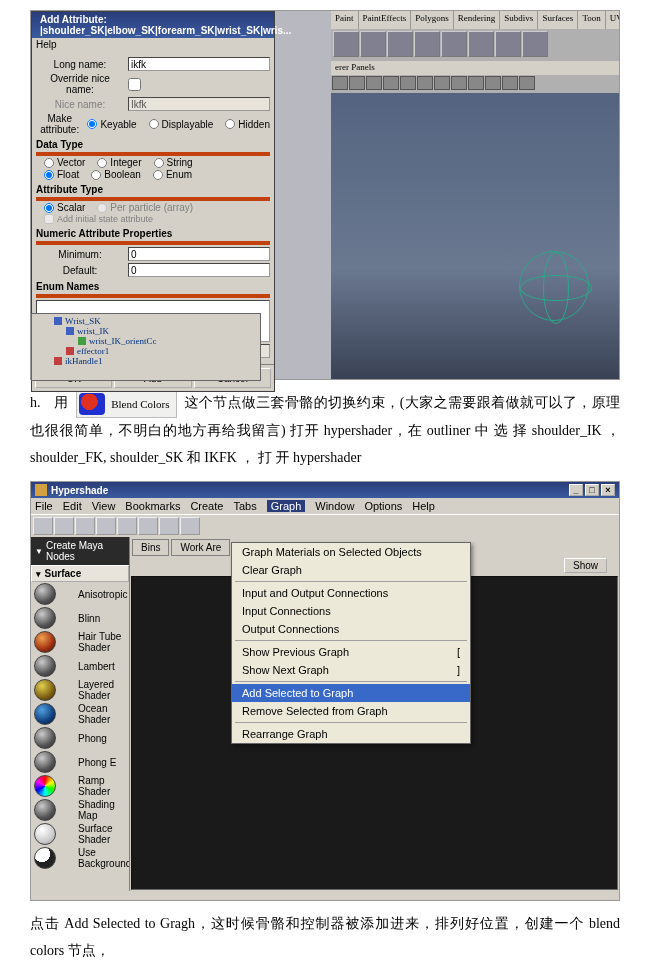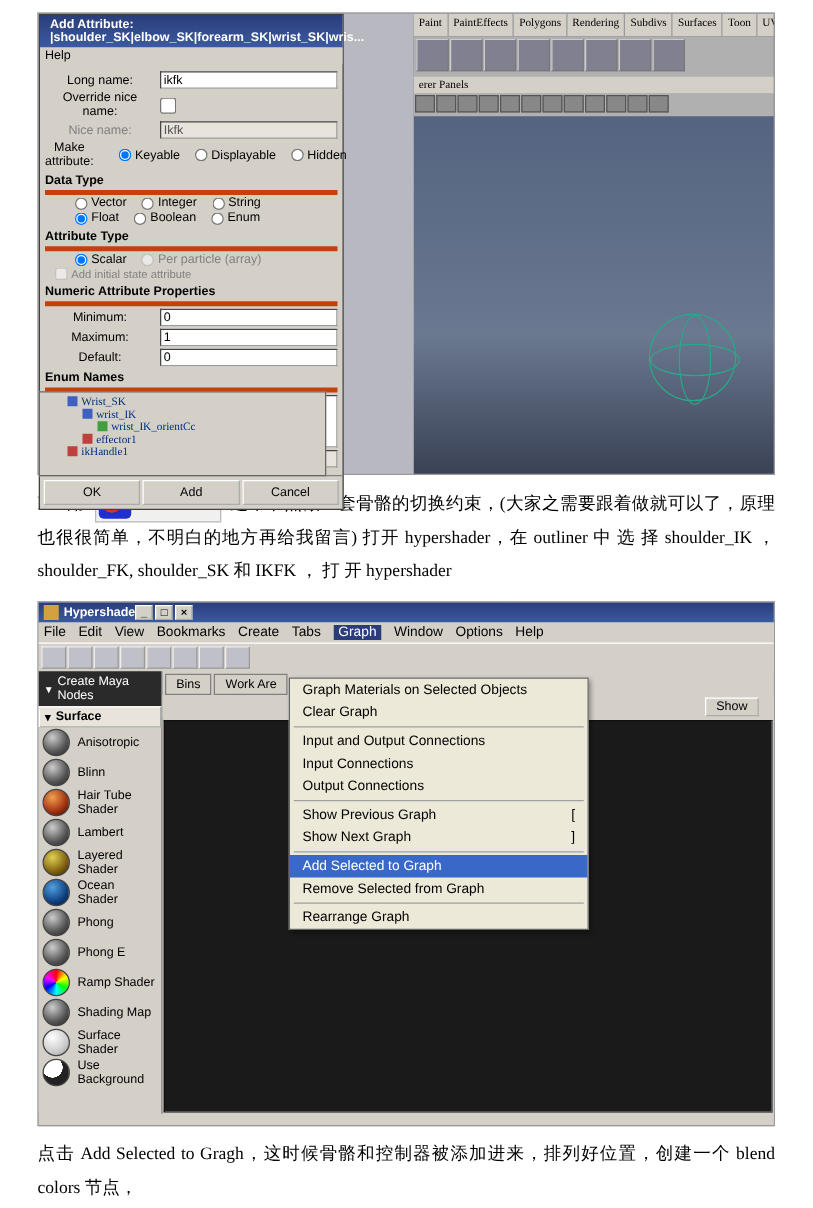--- a/index.html
+++ b/index.html
@@ -16,21 +16,21 @@
 .titlebar .winicon { width:12px; height:12px; background:#d4a040; margin-right:4px; }
 .helpbar { background:#d4d0c8; padding:1px 4px; font-size:10px; }
 .tabrow { display:flex; border-bottom:1px solid #808080; padding:2px 4px 0; gap:2px; }
 .tab { padding:2px 8px; border:1px solid #808080; border-bottom:none; background:#d4d0c8; font-size:10px; }
 .tab.active { background:#e8e4dc; }
 .dlgbody { padding:4px; }
 .formrow { display:flex; align-items:center; margin:2px 0; }
 .formrow .lbl { width:92px; text-align:center; padding-right:4px; font-size:10px; }
 .formrow input[type=text] { flex:1; height:14px; border:1px inset #999; font-size:10px; padding:0 2px; background:#fff; }
 .formrow input[type=text].dis { background:#e8e4dc; }
-.radrow { display:flex; gap:12px; margin:1px 16px; padding-left:8px; }
+.radrow { display:flex; gap:12px; margin:1px 0; padding-left:8px; }
 .radrow label { display:flex; align-items:center; gap:3px; font-size:10px; }
 .radrow input[type=radio]{ width:10px; height:10px; }
 .grouphead { font-weight:bold; font-size:10px; padding:2px 0; border-bottom:4px solid #c2410c; margin-top:2px;}
 .chklbl { font-size:9px; color:#808080; display:flex; align-items:center; gap:3px; padding-left:8px; }
 .chklbl input { width:10px; height:10px; }
 .enumbox { background:#fff; border:1px inset #999; height:42px; margin:2px 0; }
 .dlgbtns { display:flex; gap:2px; padding:3px; border-top:1px solid #808080; }
 .dlgbtns button { flex:1; height:20px; background:#d4d0c8; border:1px outset #fff; font-size:10px; }
 
 .outliner1 { position:absolute; left:0; top:302px; width:230px; height:68px; background:#d4d0c8; border:1px solid #666; font-family:Tahoma; font-size:9px; padding:2px; overflow:hidden;}
@@ -50,36 +50,36 @@
 .sphere { position:absolute; right:30px; top:240px; width:70px; height:70px; border:1px solid #2aa88a; border-radius:50%; }
 .sphere::before{content:"";position:absolute;width:24px;height:70px;left:23px;border:1px solid #2aa88a;border-radius:50%;}
 .sphere::after{content:"";position:absolute;height:24px;width:70px;top:23px;border:1px solid #2aa88a;border-radius:50%;}
 
 
 .iconref { display:inline-flex; align-items:center; vertical-align:middle; border:1px solid #bbb; padding:2px 6px 2px 2px; background:#f0f0ee; margin:0 4px; font-family:Tahoma; font-size:11px; gap:6px;}
 .iconref .swirl { width:26px; height:22px; background:radial-gradient(circle at 40% 40%,#e03020 0 40%,#2030d0 41% 100%); border-radius:4px; }
 
 
 .hs-win { position:absolute; left:0; top:0; right:0; bottom:0; background:#d4d0c8; font-family:Tahoma,Arial; font-size:10px; }
-.hs-title { background:linear-gradient(#2a3d7a,#3b5aa0); color:#fff; padding:2px 4px; font-weight:bold; display:flex; align-items:center;}
+.hs-title { background:linear-gradient(#2a3d7a,#3b5aa0); color:#fff; padding:2px 4px; font-weight:bold; display:flex; justify-content:space-between; align-items:center;}
 .hs-title .wbtns { display:flex; gap:2px; }
 .hs-title .wbtns div{ width:14px; height:12px; background:#d4d0c8; border:1px outset #fff; color:#000; font-size:9px; text-align:center; line-height:10px;}
 .hs-menu { background:#d4d0c8; padding:2px 4px; display:flex; gap:10px; }
 .hs-menu span { font-size:11px; }
 .hs-menu .open { background:#2a3d7a; color:#fff; padding:0 4px; }
 .hs-toolbar { display:flex; gap:1px; padding:2px; background:#d4d0c8; border-top:1px solid #fff;}
 .hs-toolbar .tb { width:20px; height:18px; background:#c0c0c8; border:1px outset #eee; }
 .hs-body { display:flex; height:calc(100% - 64px); }
 .hs-left { width:99px; background:#d4d0c8; border-right:1px solid #808080; display:flex; flex-direction:column; }
 .hs-left .create { background:#2a2a2a; color:#fff; padding:3px 4px; font-size:10px; display:flex; align-items:center; gap:3px;}
 .hs-left .create::before{content:"▼"; font-size:8px;}
 .hs-left .cat { background:#e8e4dc; padding:2px 4px; font-weight:bold; display:flex; align-items:center; gap:4px; border:1px outset #fff;}
 .hs-left .cat::before{content:"▾"; font-size:9px;}
 .hs-left .shaderlist { overflow:hidden; }
-.hs-left .shader { display:flex; align-items:center; gap:6px; padding:1px 3px; }
+.hs-left .shader { display:flex; align-items:center; gap:22px; padding:1px 3px; }
 .hs-left .ball { width:22px; height:22px; border-radius:50%; background:radial-gradient(circle at 35% 30%,#ccc,#555 60%,#222); flex-shrink:0; border:1px solid #444;}
 .hs-left .ball.hair{ background:radial-gradient(circle at 35% 30%,#f0a050,#a03010 60%,#301000);}
 .hs-left .ball.layer{ background:radial-gradient(circle at 35% 30%,#e0d050,#806010 60%,#302000);}
 .hs-left .ball.ocean{ background:radial-gradient(circle at 35% 30%,#50a0e0,#104080 60%,#001030);}
 .hs-left .ball.ramp{ background:conic-gradient(#f00,#ff0,#0f0,#0ff,#00f,#f0f,#f00);}
 .hs-left .ball.white{ background:radial-gradient(circle at 35% 30%,#fff,#ccc 60%,#999);}
 .hs-left .ball.use{ background:radial-gradient(circle at 35% 30%,#fff 0 42%,#222 43% 100%);}
 .hs-left .shname { font-size:10px; }
 .hs-right { flex:1; display:flex; flex-direction:column; position:relative;}
 .hs-right .tabs { display:flex; gap:2px; padding:2px 2px 0; }
@@ -218,24 +218,20 @@
       <div class="chklbl">
           <input type="checkbox" disabled="" style="">
           <span>Add initial state attribute</span>
         </div>
       <div class="grouphead">Numeric Attribute Properties</div>
       <div class="formrow">
           <span class="lbl">Minimum:</span>
           <input type="text" value="0" style="">
         </div>
       <div class="formrow">
-          <span class="lbl">Maximum:</span>
-          <input type="text" value="1" style="">
-        </div>
-      <div class="formrow">
           <span class="lbl">Default:</span>
           <input type="text" value="0" style="">
         </div>
       <div class="grouphead">Enum Names</div>
       <div class="enumbox"></div>
       <div class="formrow">
           <span class="lbl" style="color:#808080">New name:</span>
           <input class="dis" type="text" disabled="" style="">
         </div>
     </div>

